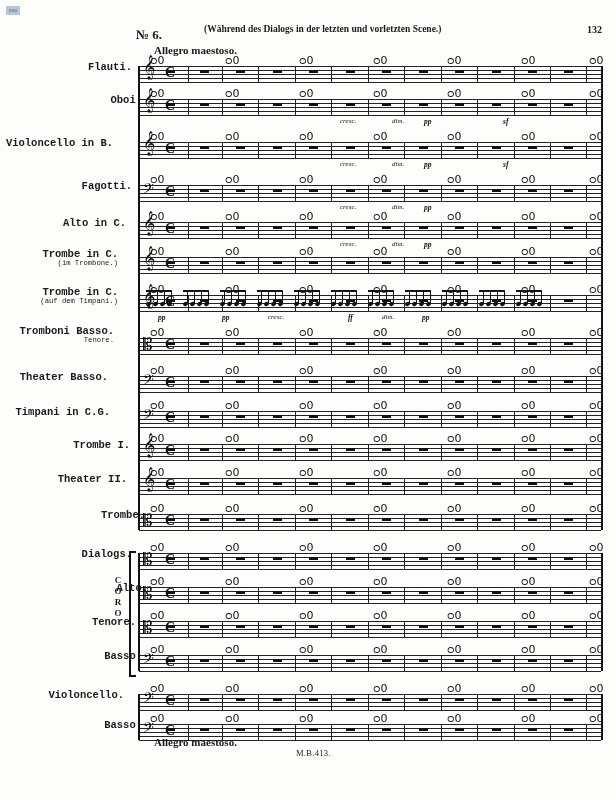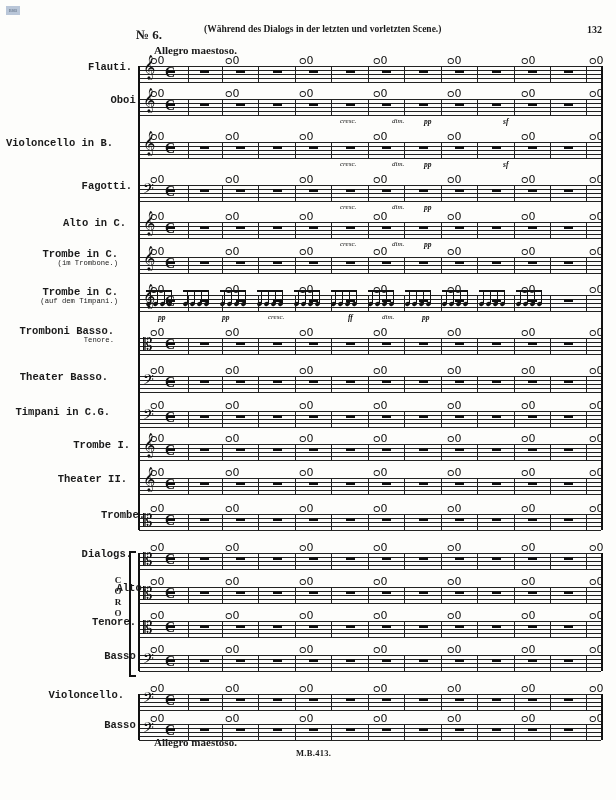--- a/index.html
+++ b/index.html
@@ -64,21 +64,21 @@
   .tempo-bottom {
     position: absolute;
     left: 154px; top: 736px;
     font-size: 11px;
     font-weight: bold;
   }
   .plate-number {
     position: absolute;
     left: 296px; top: 748px;
     font-size: 8.5px;
-    font-weight: bold;
+    font-weight: normal;
     letter-spacing: .3px;
     text-align: center;
   }
 
   
   .inst-label {
     position: absolute;
     text-align: right;
     font-size: 10.5px;
     font-weight: bold;

